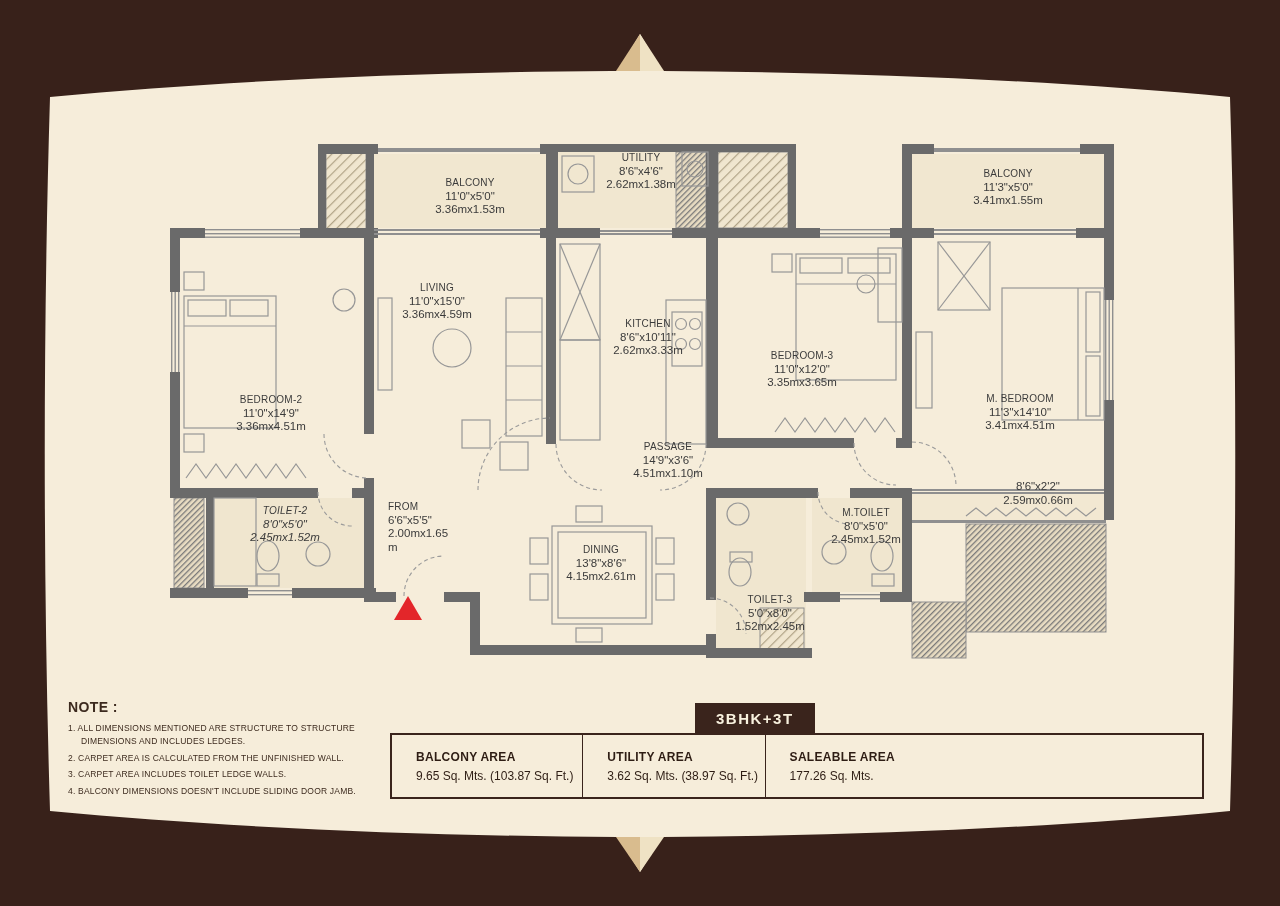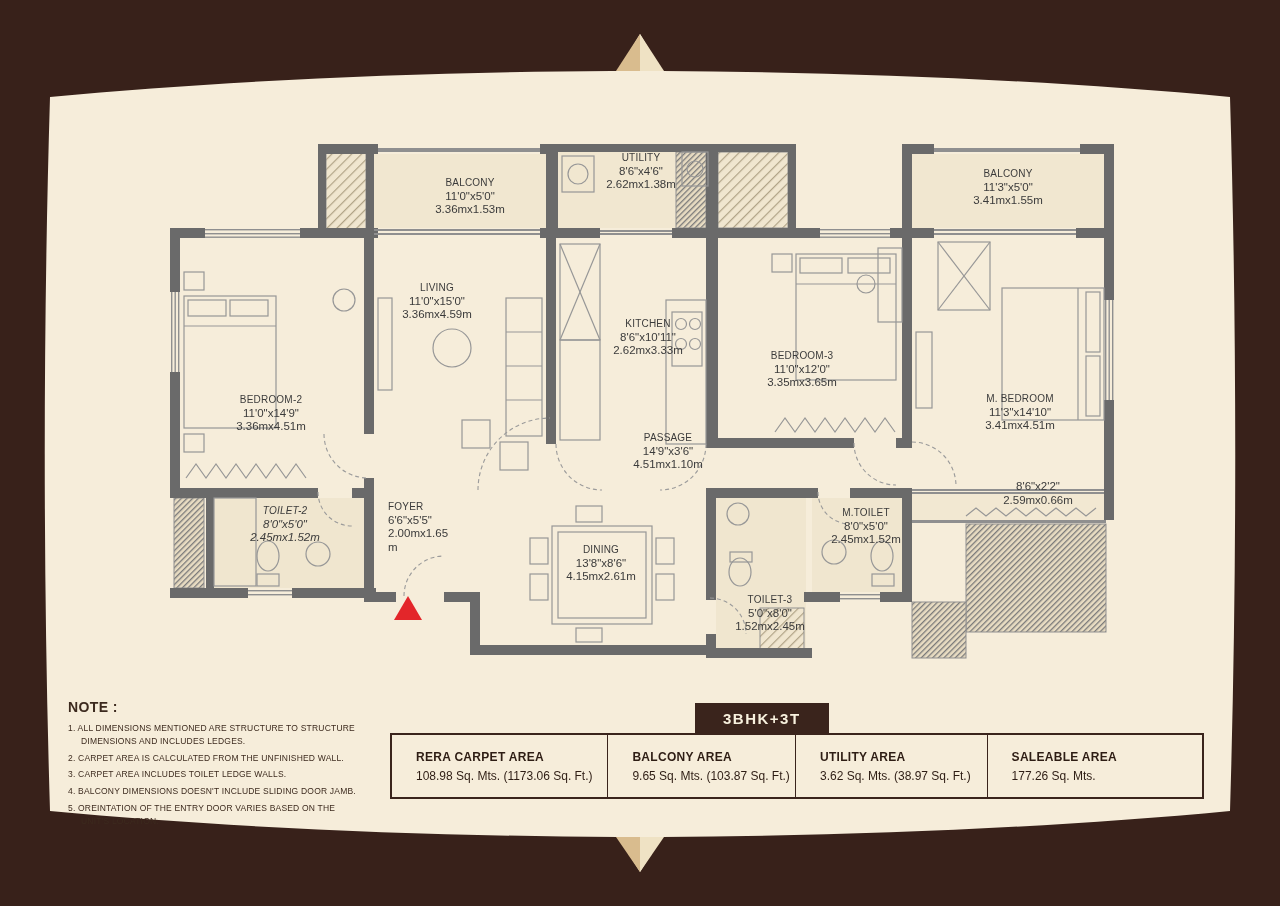--- a/index.html
+++ b/index.html
@@ -10,29 +10,29 @@
               line-height:1.18;white-space:nowrap;z-index:5;}
   .room-label .rname{font-size:10px;letter-spacing:.2px;margin-bottom:1px;}
   .room-label .rdim{font-size:11.5px;}
   .room-label.left-align{transform:none;text-align:left;}
   .narrow{white-space:normal;width:66px;word-break:break-all;}
   .note-block{position:absolute;left:68px;top:699px;width:288px;color:#3c2a1e;z-index:6;}
   .note-title{font-size:14px;font-weight:bold;letter-spacing:.4px;margin-bottom:7px;}
   .note-item{font-size:8.5px;line-height:1.5;margin-bottom:4px;padding-left:13px;
              text-indent:-13px;letter-spacing:.2px;}
   .unit-badge{position:absolute;left:695px;top:703px;background:#3a241c;color:#f8f1de;
-              font-size:15px;font-weight:bold;letter-spacing:1.5px;padding:7px 28px;z-index:8;}
+              font-size:15px;font-weight:bold;letter-spacing:1.5px;padding:7px 21px;z-index:8;}
   .area-table{position:absolute;left:390px;top:733px;width:814px;height:66px;
               border:2px solid #3a241c;box-sizing:border-box;display:flex;z-index:7;}
   .area-col{display:flex;flex-direction:column;justify-content:center;padding-left:24px;
             box-sizing:border-box;color:#2e1d14;}
   .area-col + .area-col{border-left:1.5px solid #3a241c;}
   .area-col .alabel{font-size:12px;font-weight:bold;letter-spacing:.3px;margin-bottom:5px;}
   .area-col .avalue{font-size:12px;}
-  .c1{width:27%;}.c2{width:23.5%;}.c3{width:22.5%;}.c4{width:27%;margin-left:12px;}
+  .c1{width:27%;}.c2{width:23.5%;}.c3{width:22.5%;}.c4{width:27%;}
 </style>
 </head>
 <body>
 
 <div class="stage">
 
   <svg class="layer" width="1280" height="906" viewBox="0 0 1280 906">
     <path d="M 50 97 C 230 80 430 72 612 71 L 618 71 L 640 34 L 662 71 C 850 72 1050 80 1230 97
          C 1237 330 1237 580 1230 811 C 1050 828 850 836 662 837 L 640 872 L 618 837
          C 430 836 230 828 50 811 C 43 580 43 330 50 97 Z" fill="#f6edda"></path>
@@ -300,32 +300,32 @@
   <div class="room-label" style="left:1020px;top:393px;">
     <div class="rname">M. BEDROOM</div>
     <div class="rdim">11'3"x14'10"</div>
     <div class="rdim">3.41mx4.51m</div>
   </div>
   <div class="room-label" style="left:271px;top:394px;">
     <div class="rname">BEDROOM-2</div>
     <div class="rdim">11'0"x14'9"</div>
     <div class="rdim">3.36mx4.51m</div>
   </div>
-  <div class="room-label" style="left:668px;top:432px;">
+  <div class="room-label" style="left:668px;top:441px;">
     <div class="rname">PASSAGE</div>
     <div class="rdim">14'9"x3'6"</div>
     <div class="rdim">4.51mx1.10m</div>
   </div>
   <div class="room-label" style="left:285px;top:505px;font-style:italic;">
     <div class="rname">TOILET-2</div>
     <div class="rdim">8'0"x5'0"</div>
     <div class="rdim">2.45mx1.52m</div>
   </div>
   <div class="room-label left-align" style="left:388px;top:501px;">
-    <div class="rname">FOYER</div>
+    <div class="rname">FROM</div>
     <div class="rdim">6'6"x5'5"</div>
     <div class="rdim narrow">2.00mx1.65m</div>
   </div>
   <div class="room-label" style="left:601px;top:544px;">
     <div class="rname">DINING</div>
     <div class="rdim">13'8"x8'6"</div>
     <div class="rdim">4.15mx2.61m</div>
   </div>
   <div class="room-label" style="left:866px;top:507px;">
     <div class="rname">M.TOILET</div>
@@ -341,30 +341,25 @@
     <div class="rdim">8'6"x2'2"</div>
     <div class="rdim">2.59mx0.66m</div>
   </div>
 
   <div class="note-block">
     <div class="note-title">NOTE :</div>
     <div class="note-item">1. ALL DIMENSIONS MENTIONED ARE STRUCTURE TO STRUCTURE DIMENSIONS AND INCLUDES LEDGES.</div>
     <div class="note-item">2. CARPET AREA IS CALCULATED FROM THE UNFINISHED WALL.</div>
     <div class="note-item">3. CARPET AREA INCLUDES TOILET LEDGE WALLS.</div>
     <div class="note-item">4. BALCONY DIMENSIONS DOESN'T INCLUDE SLIDING DOOR JAMB.</div>
-    <div class="note-item">5. OREINTATION OF THE ENTRY DOOR VARIES BASED ON THE UNIT'S LOCATION.</div>
   </div>
 
   <div class="unit-badge">3BHK+3T</div>
 
   <div class="area-table">
-    <div class="area-col c1">
-      <div class="alabel">RERA CARPET AREA</div>
-      <div class="avalue">108.98 Sq. Mts. (1173.06 Sq. Ft.)</div>
-    </div>
     <div class="area-col c2">
       <div class="alabel">BALCONY AREA</div>
       <div class="avalue">9.65 Sq. Mts. (103.87 Sq. Ft.)</div>
     </div>
     <div class="area-col c3">
       <div class="alabel">UTILITY AREA</div>
       <div class="avalue">3.62 Sq. Mts. (38.97 Sq. Ft.)</div>
     </div>
     <div class="area-col c4">
       <div class="alabel">SALEABLE AREA</div>

